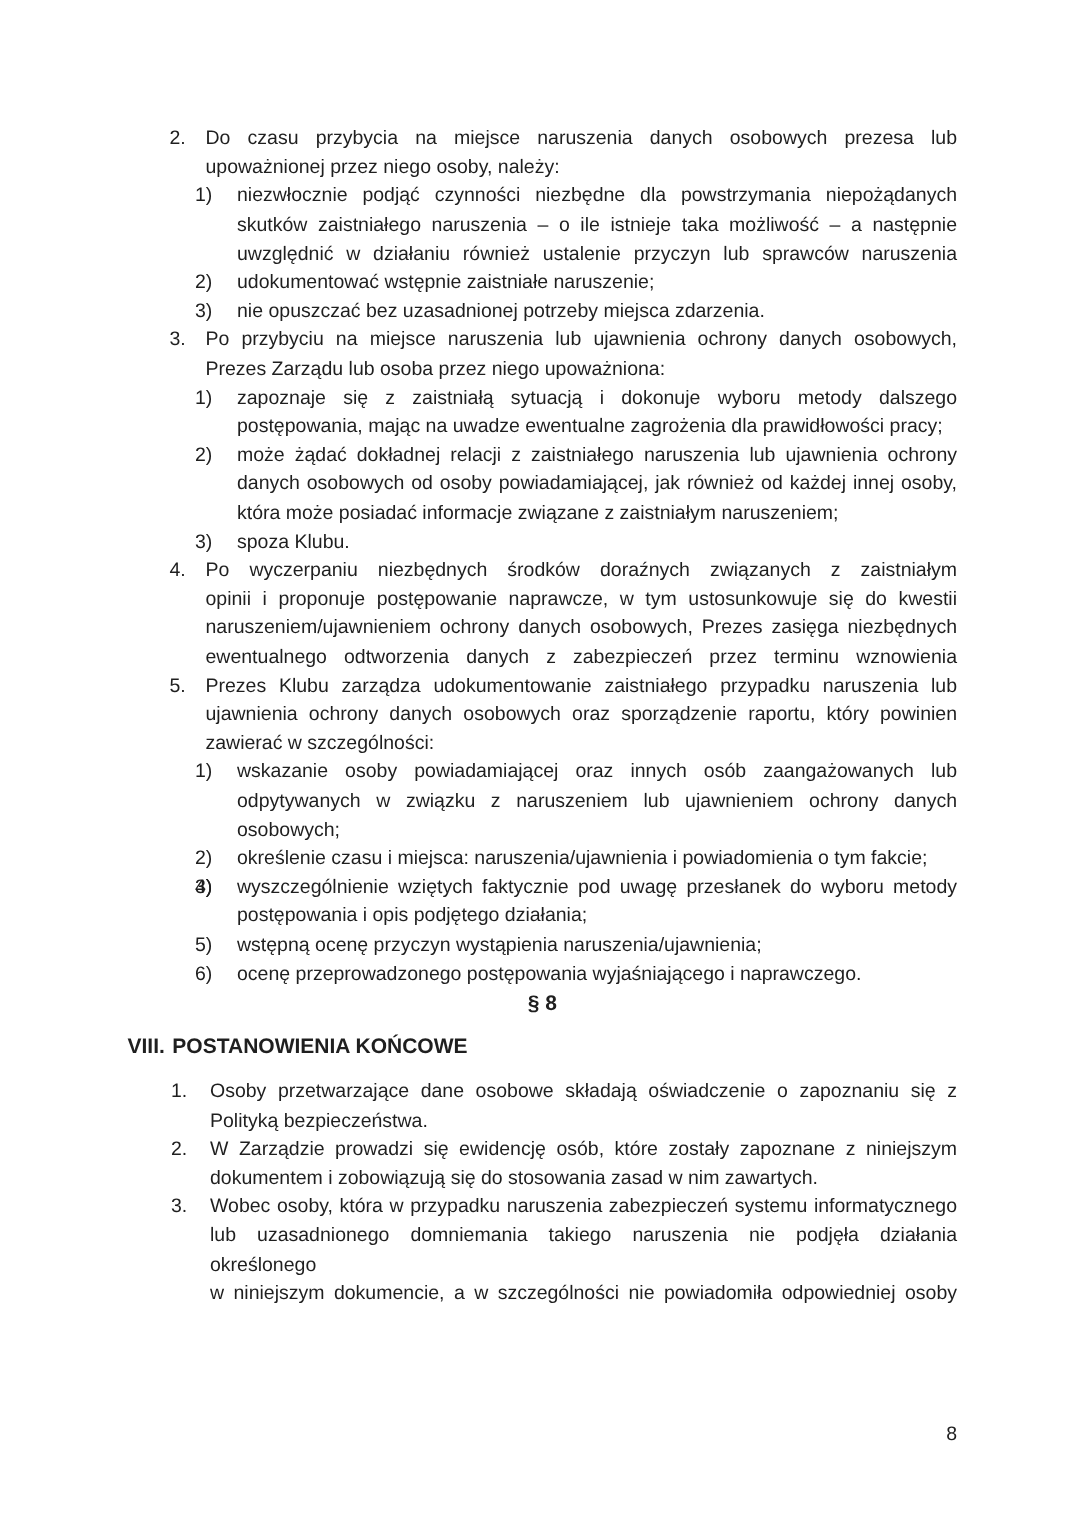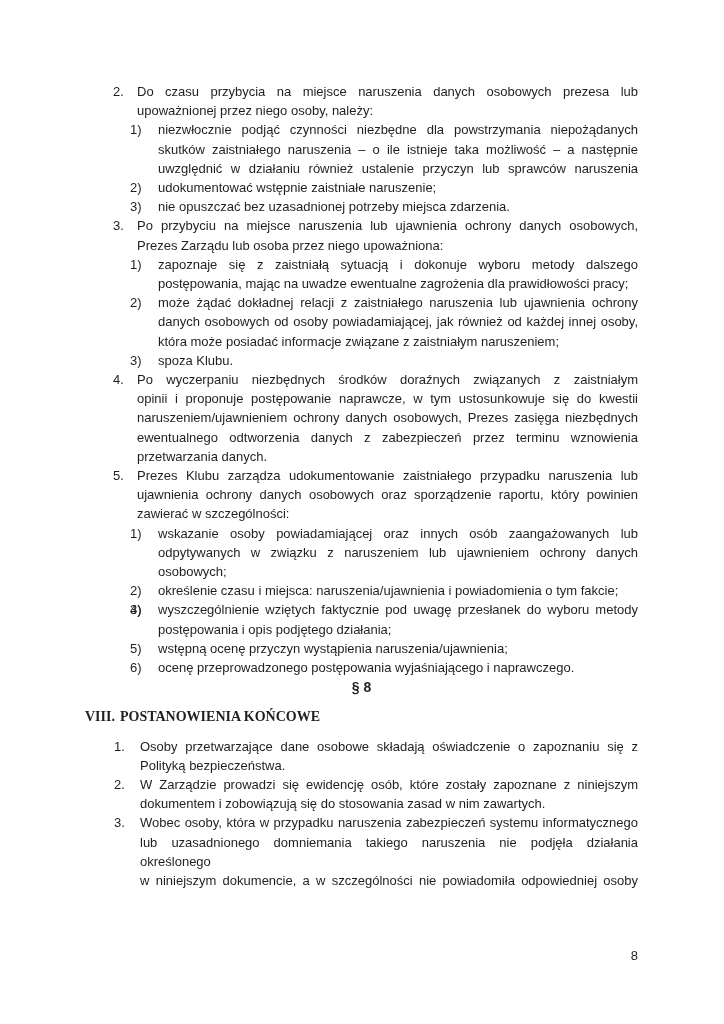--- a/index.html
+++ b/index.html
@@ -46,21 +46,20 @@
     font-size: 14px;
     line-height: 19.2px;
     margin-top: 1px;
   }
   .heading {
     font-weight: bold;
     font-size: 14px;
     line-height: 20px;
     margin-top: 9px;
     margin-bottom: 10px;
-    font-family: Liberation Serif, serif;
   }
   .heading .hnum { margin-right: 5px; }
   .page-number {
     position: absolute;
     top: 946px;
     right: 86px;
     font-size: 13px;
     line-height: 19.2px;
   }
 </style>
@@ -124,21 +123,20 @@
           <div class="line last">spoza Klubu.</div>
         </div>
       </div>
       <div class="item main">
         <span class="num">4.</span>
         <div>
           <div class="line">Po wyczerpaniu niezbędnych środków doraźnych związanych z zaistniałym</div>
           <div class="line">opinii i proponuje postępowanie naprawcze, w tym ustosunkowuje się do kwestii</div>
           <div class="line">naruszeniem/ujawnieniem ochrony danych osobowych, Prezes zasięga niezbędnych</div>
           <div class="line">ewentualnego odtworzenia danych z zabezpieczeń przez terminu wznowienia</div>
-          <div class="line last">przetwarzania danych.</div>
         </div>
       </div>
       <div class="item main">
         <span class="num">5.</span>
         <div>
           <div class="line">Prezes Klubu zarządza udokumentowanie zaistniałego przypadku naruszenia lub</div>
           <div class="line">ujawnienia ochrony danych osobowych oraz sporządzenie raportu, który powinien</div>
           <div class="line last">zawierać w szczególności:</div>
         </div>
       </div>

